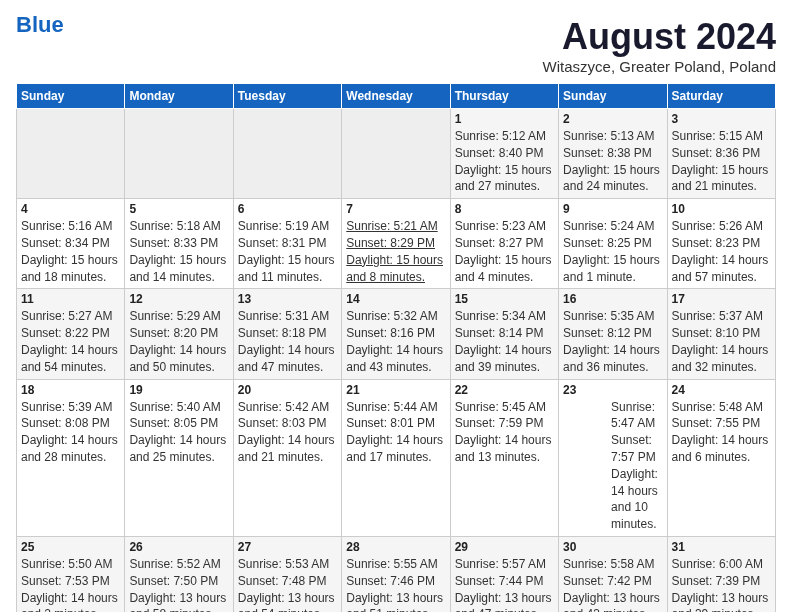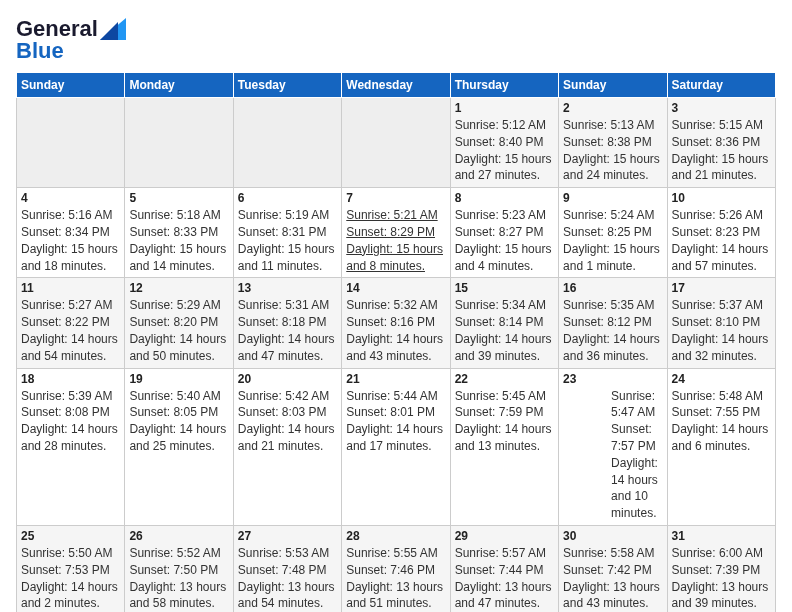--- a/index.html
+++ b/index.html
@@ -76,28 +76,25 @@
       color: #555;
       margin-top: 14px;
       text-align: right;
     }
   </style>
 </head>
 <body>
 
 <div class="header">
   <div class="logo">
-    <div style="display:flex;align-items:center;gap:2px;">
-      <span class="logo-general" style="font-size:22px;font-weight:bold;color:#1a1a2e;">General</span>
-      <svg width="26" height="22" viewBox="0 0 26 22">
-        <polygon points="0,22 26,0 26,22" fill="#2196f3"></polygon>
-        <polygon points="0,22 18,4 18,22" fill="#0d47a1"></polygon>
-      </svg>
-    </div>
     <span class="logo-blue" style="font-size:22px;font-weight:bold;color:#1565c0;margin-top:-4px;">Blue</span>
+  </div>
+  <div class="title-block">
+    <div class="month-title">August 2024</div>
+    <div class="location">Witaszyce, Greater Poland, Poland</div>
   </div>
 </div>
 
 <table>
   <thead>
     <tr>
     <th>Sunday</th>
         <th>Monday</th>
         <th>Tuesday</th>
         <th>Wednesday</th>

